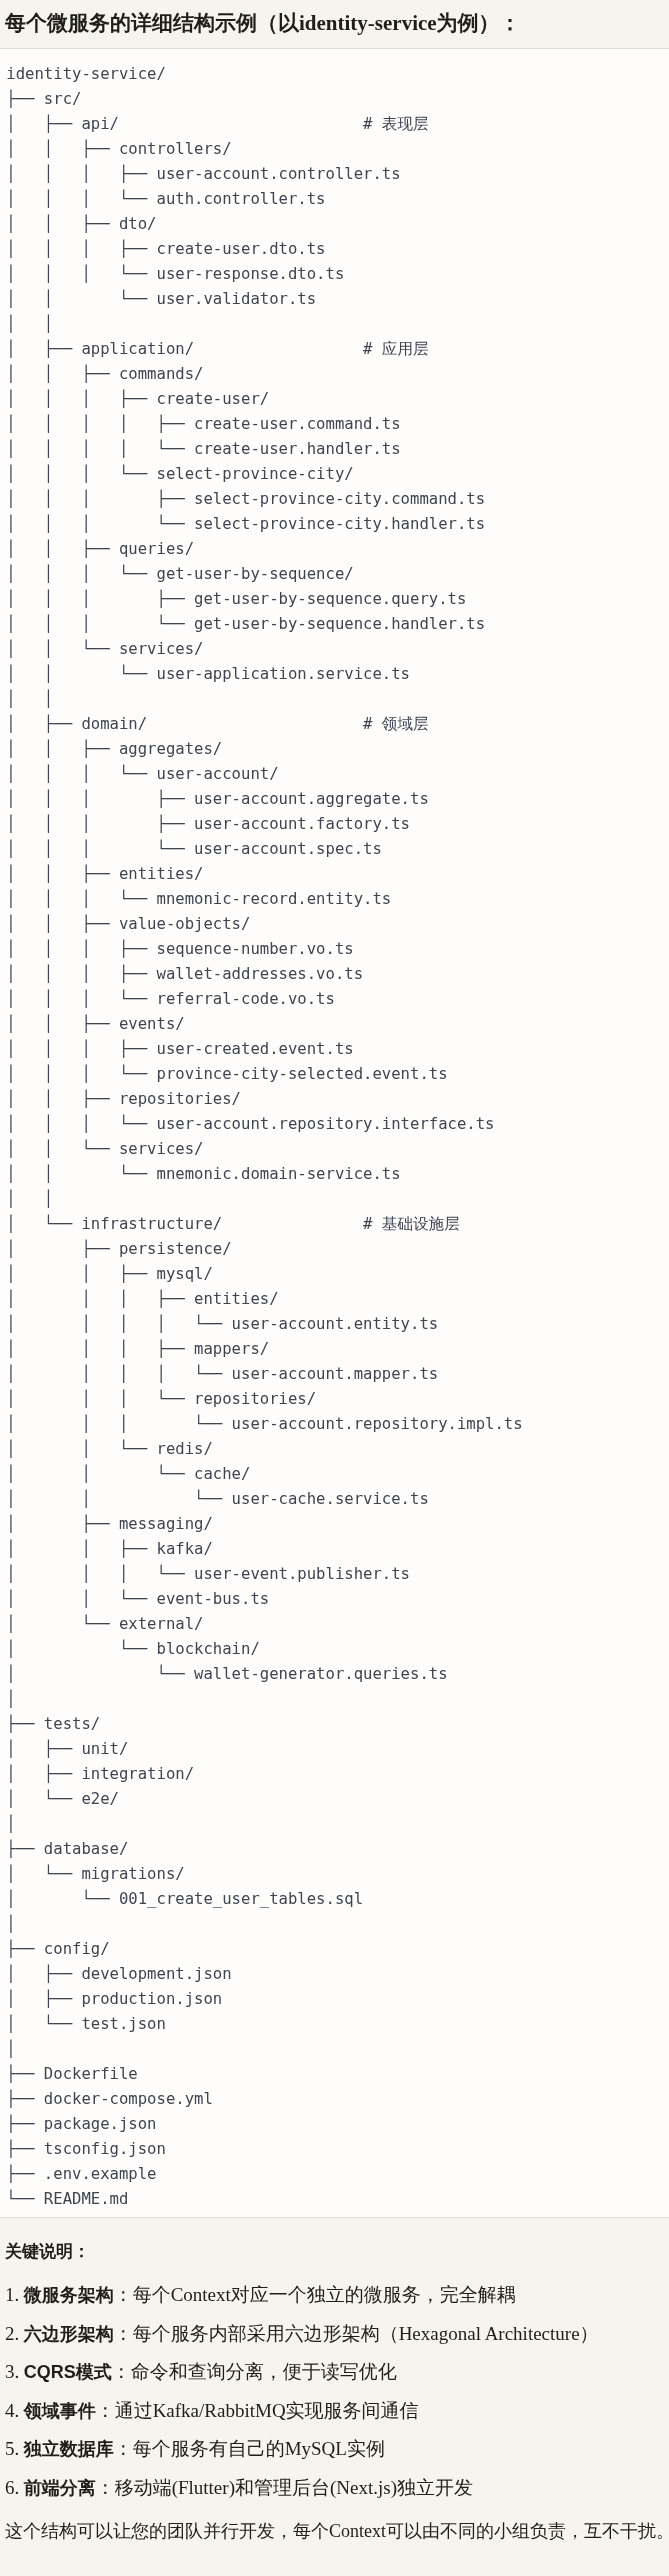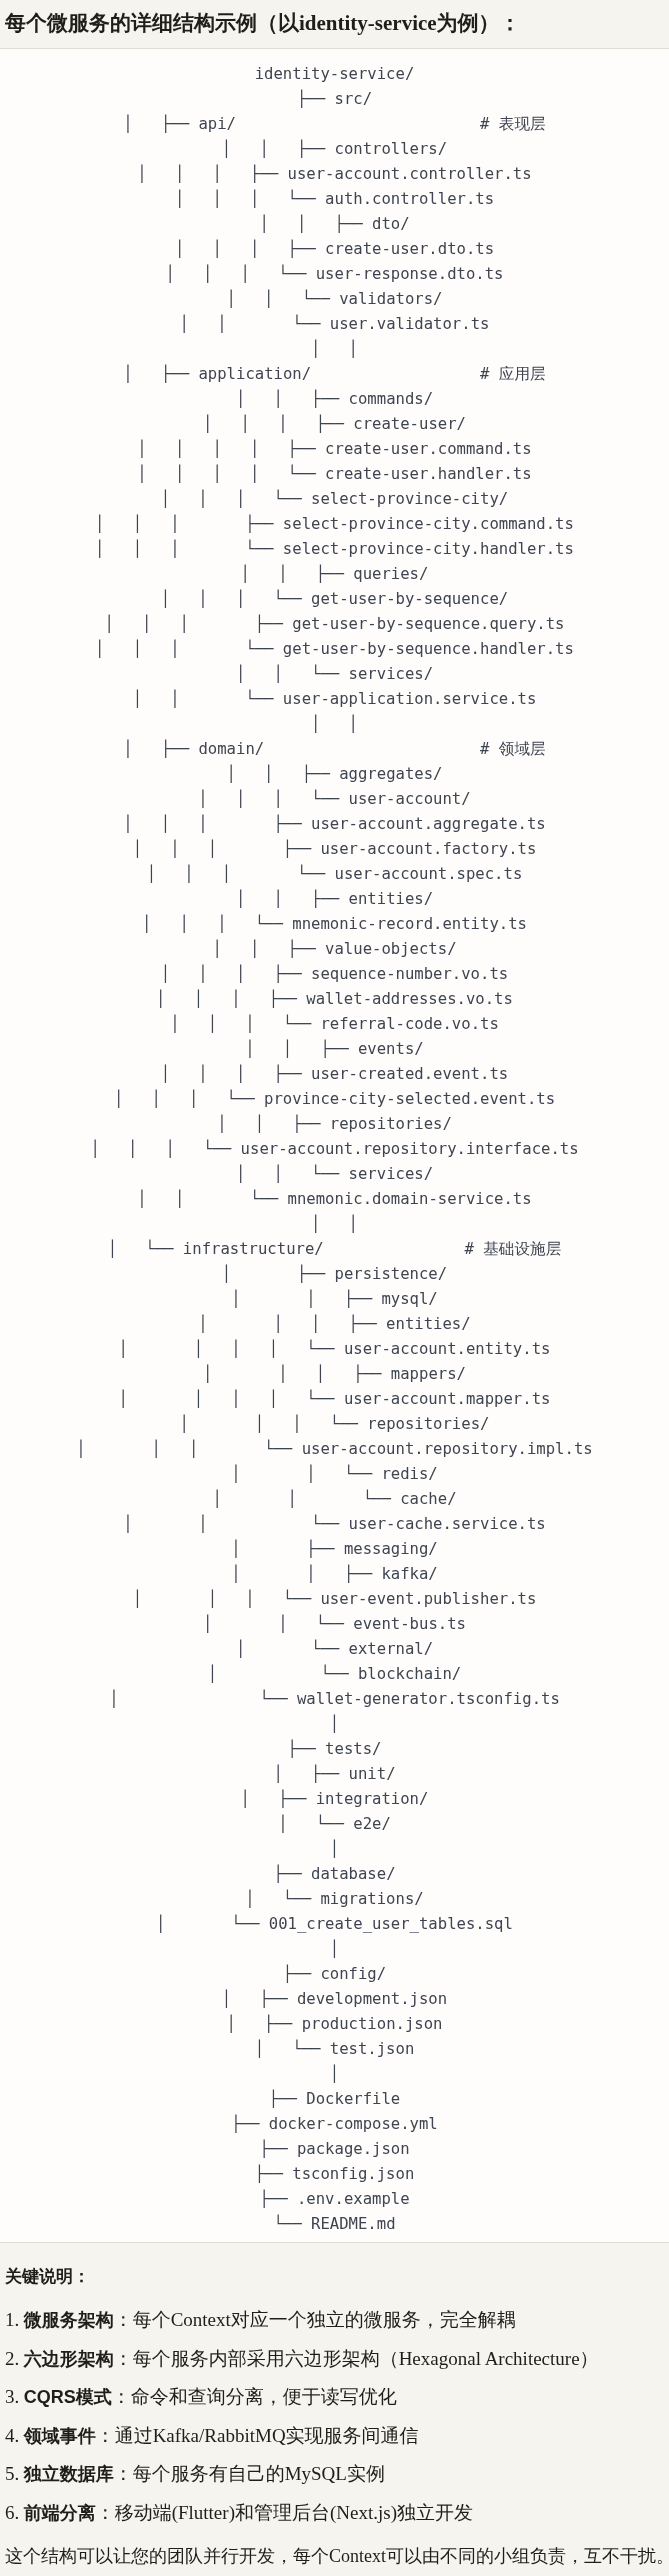--- a/index.html
+++ b/index.html
@@ -28,21 +28,20 @@
     margin: 0 0 10px 0;
     letter-spacing: 0;
   }
   
   .code-block {
     background: #fefdfb;
     border-top: 0.6px solid #dedcd5;
     border-bottom: 0.6px solid #dedcd5;
     padding: 13px 6.3px 5.6px 6.3px;
     overflow: hidden;
-    text-align: center;
   }
   .code-line {
     font-family: "DejaVu Sans Mono", "Liberation Mono", monospace;
     font-size: 15.6px;
     line-height: 25px;
     height: 25px;
     white-space: pre;
     color: #3e4450;
   }
   
@@ -101,21 +100,20 @@
       <div class="code-line">│   │   │   ├── user-account.controller.ts</div>
 
       <div class="code-line">│   │   │   └── auth.controller.ts</div>
 
       <div class="code-line">│   │   ├── dto/</div>
 
       <div class="code-line">│   │   │   ├── create-user.dto.ts</div>
 
       <div class="code-line">│   │   │   └── user-response.dto.ts</div>
 
-      <div class="code-line">│   │   └── validators/</div>
 
       <div class="code-line">│   │       └── user.validator.ts</div>
 
       <div class="code-line">│   │</div>
 
       <div class="code-line">│   ├── application/                  # 应用层</div>
 
       <div class="code-line">│   │   ├── commands/</div>
 
       <div class="code-line">│   │   │   ├── create-user/</div>
@@ -213,21 +211,21 @@
       <div class="code-line">│       │   ├── kafka/</div>
 
       <div class="code-line">│       │   │   └── user-event.publisher.ts</div>
 
       <div class="code-line">│       │   └── event-bus.ts</div>
 
       <div class="code-line">│       └── external/</div>
 
       <div class="code-line">│           └── blockchain/</div>
 
-      <div class="code-line">│               └── wallet-generator.tsconfig.ts</div>
+      <div class="code-line">│               └── wallet-generator.queries.ts</div>
 
       <div class="code-line">│</div>
 
       <div class="code-line">├── tests/</div>
 
       <div class="code-line">│   ├── unit/</div>
 
       <div class="code-line">│   ├── integration/</div>
 
       <div class="code-line">│   └── e2e/</div>

